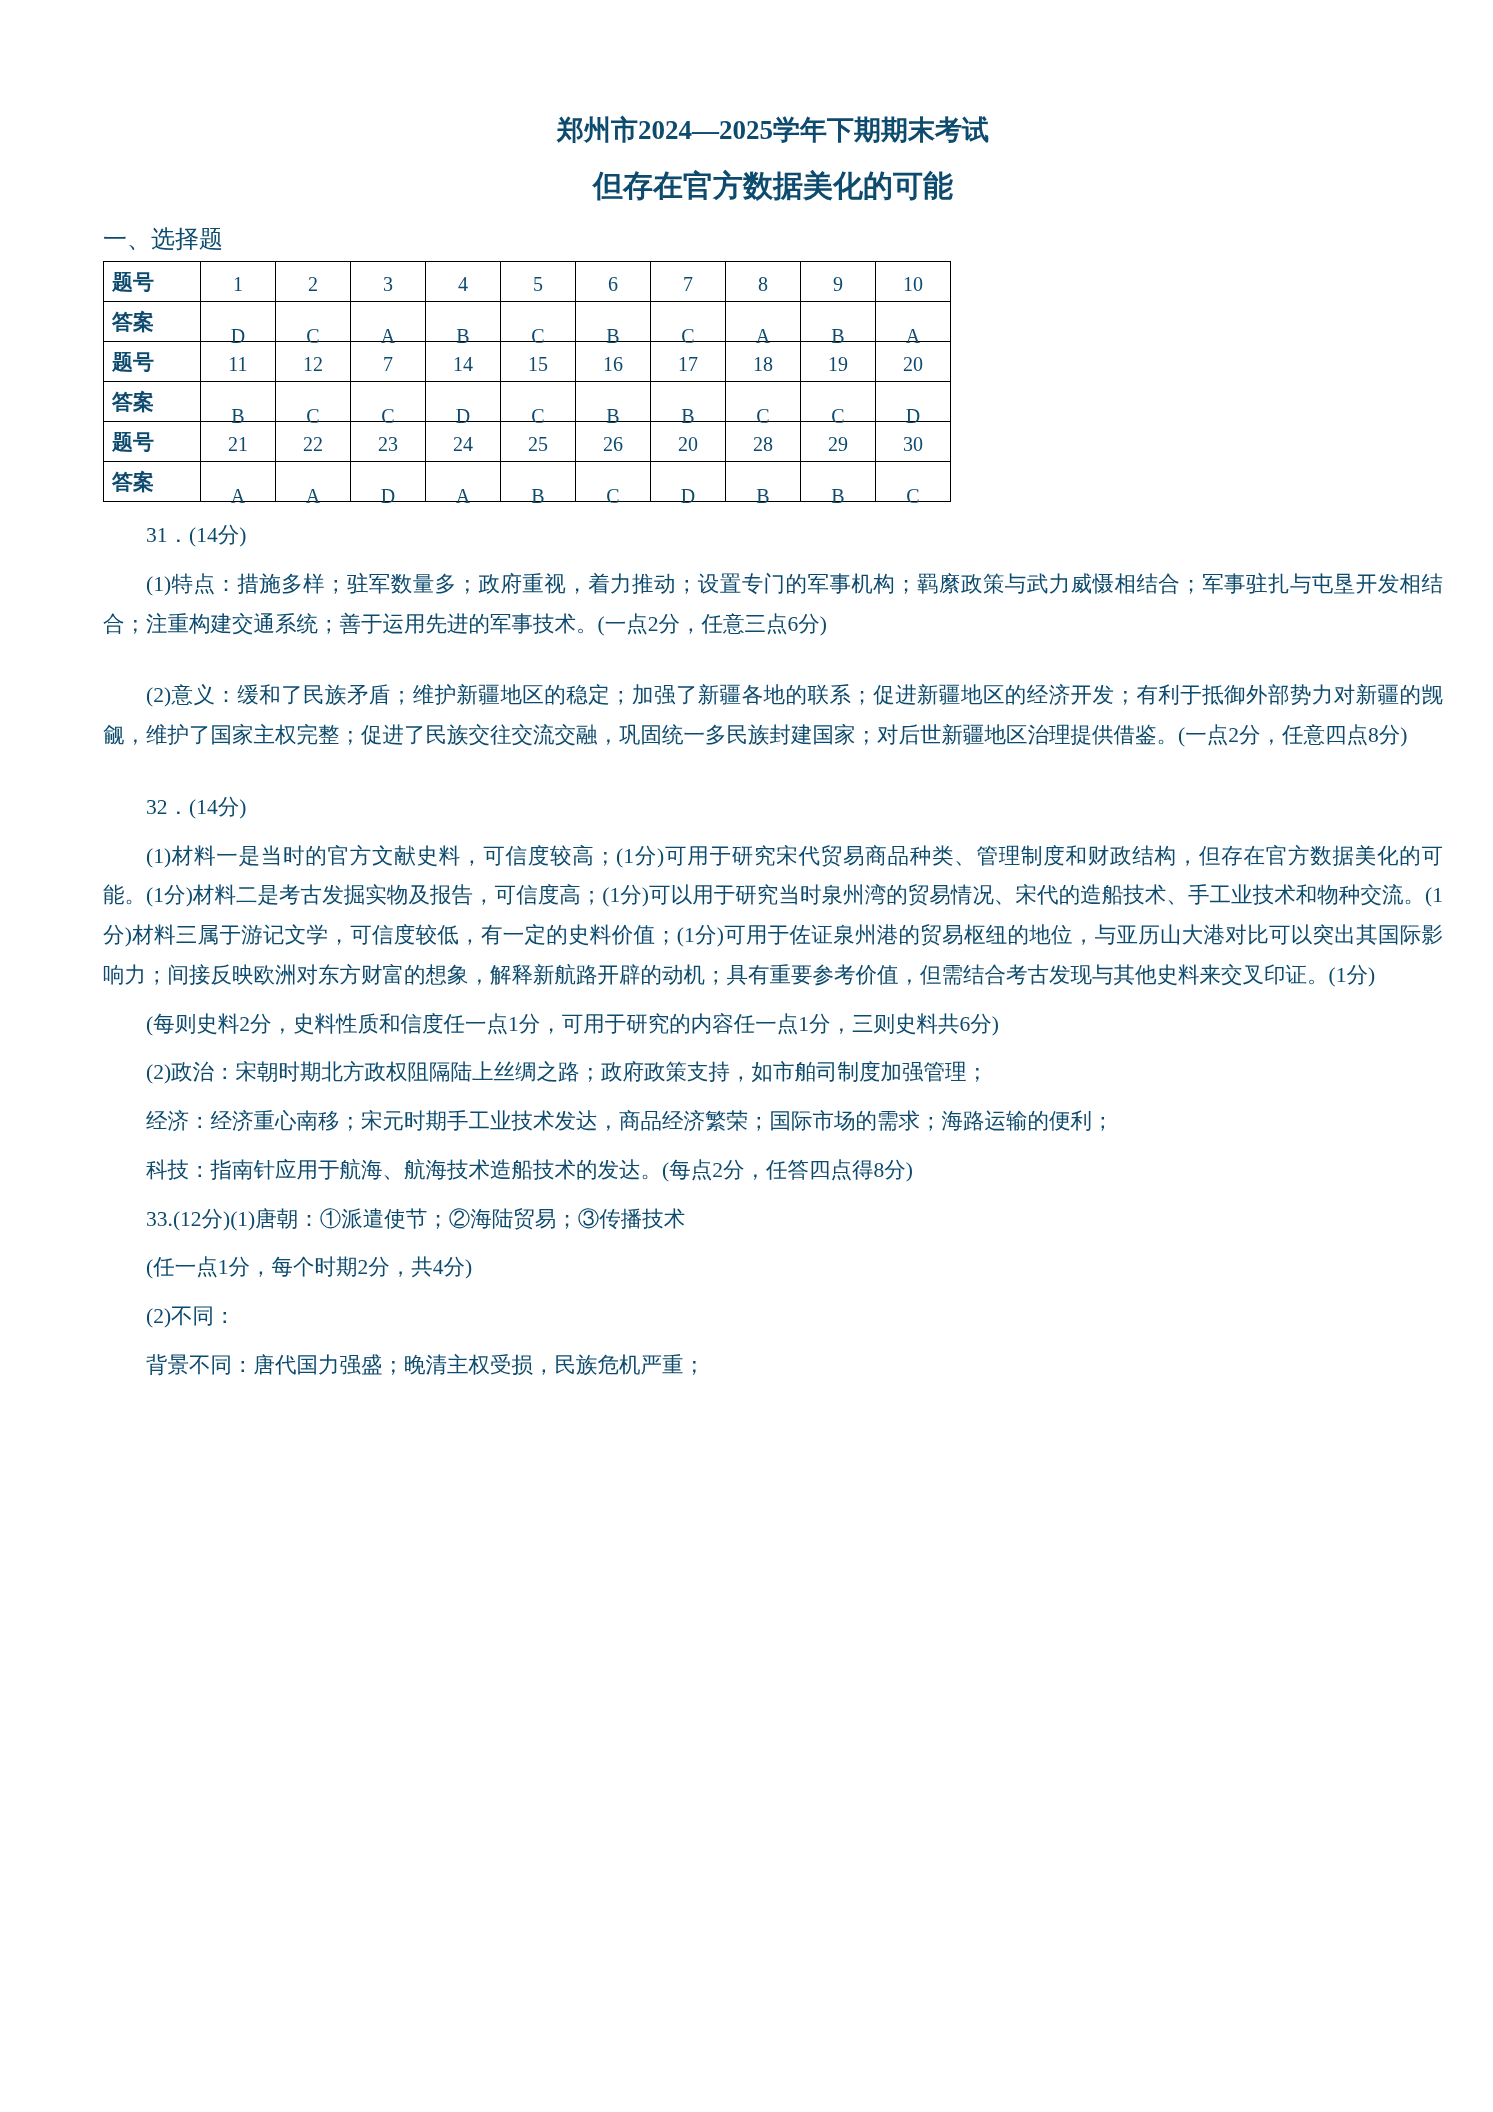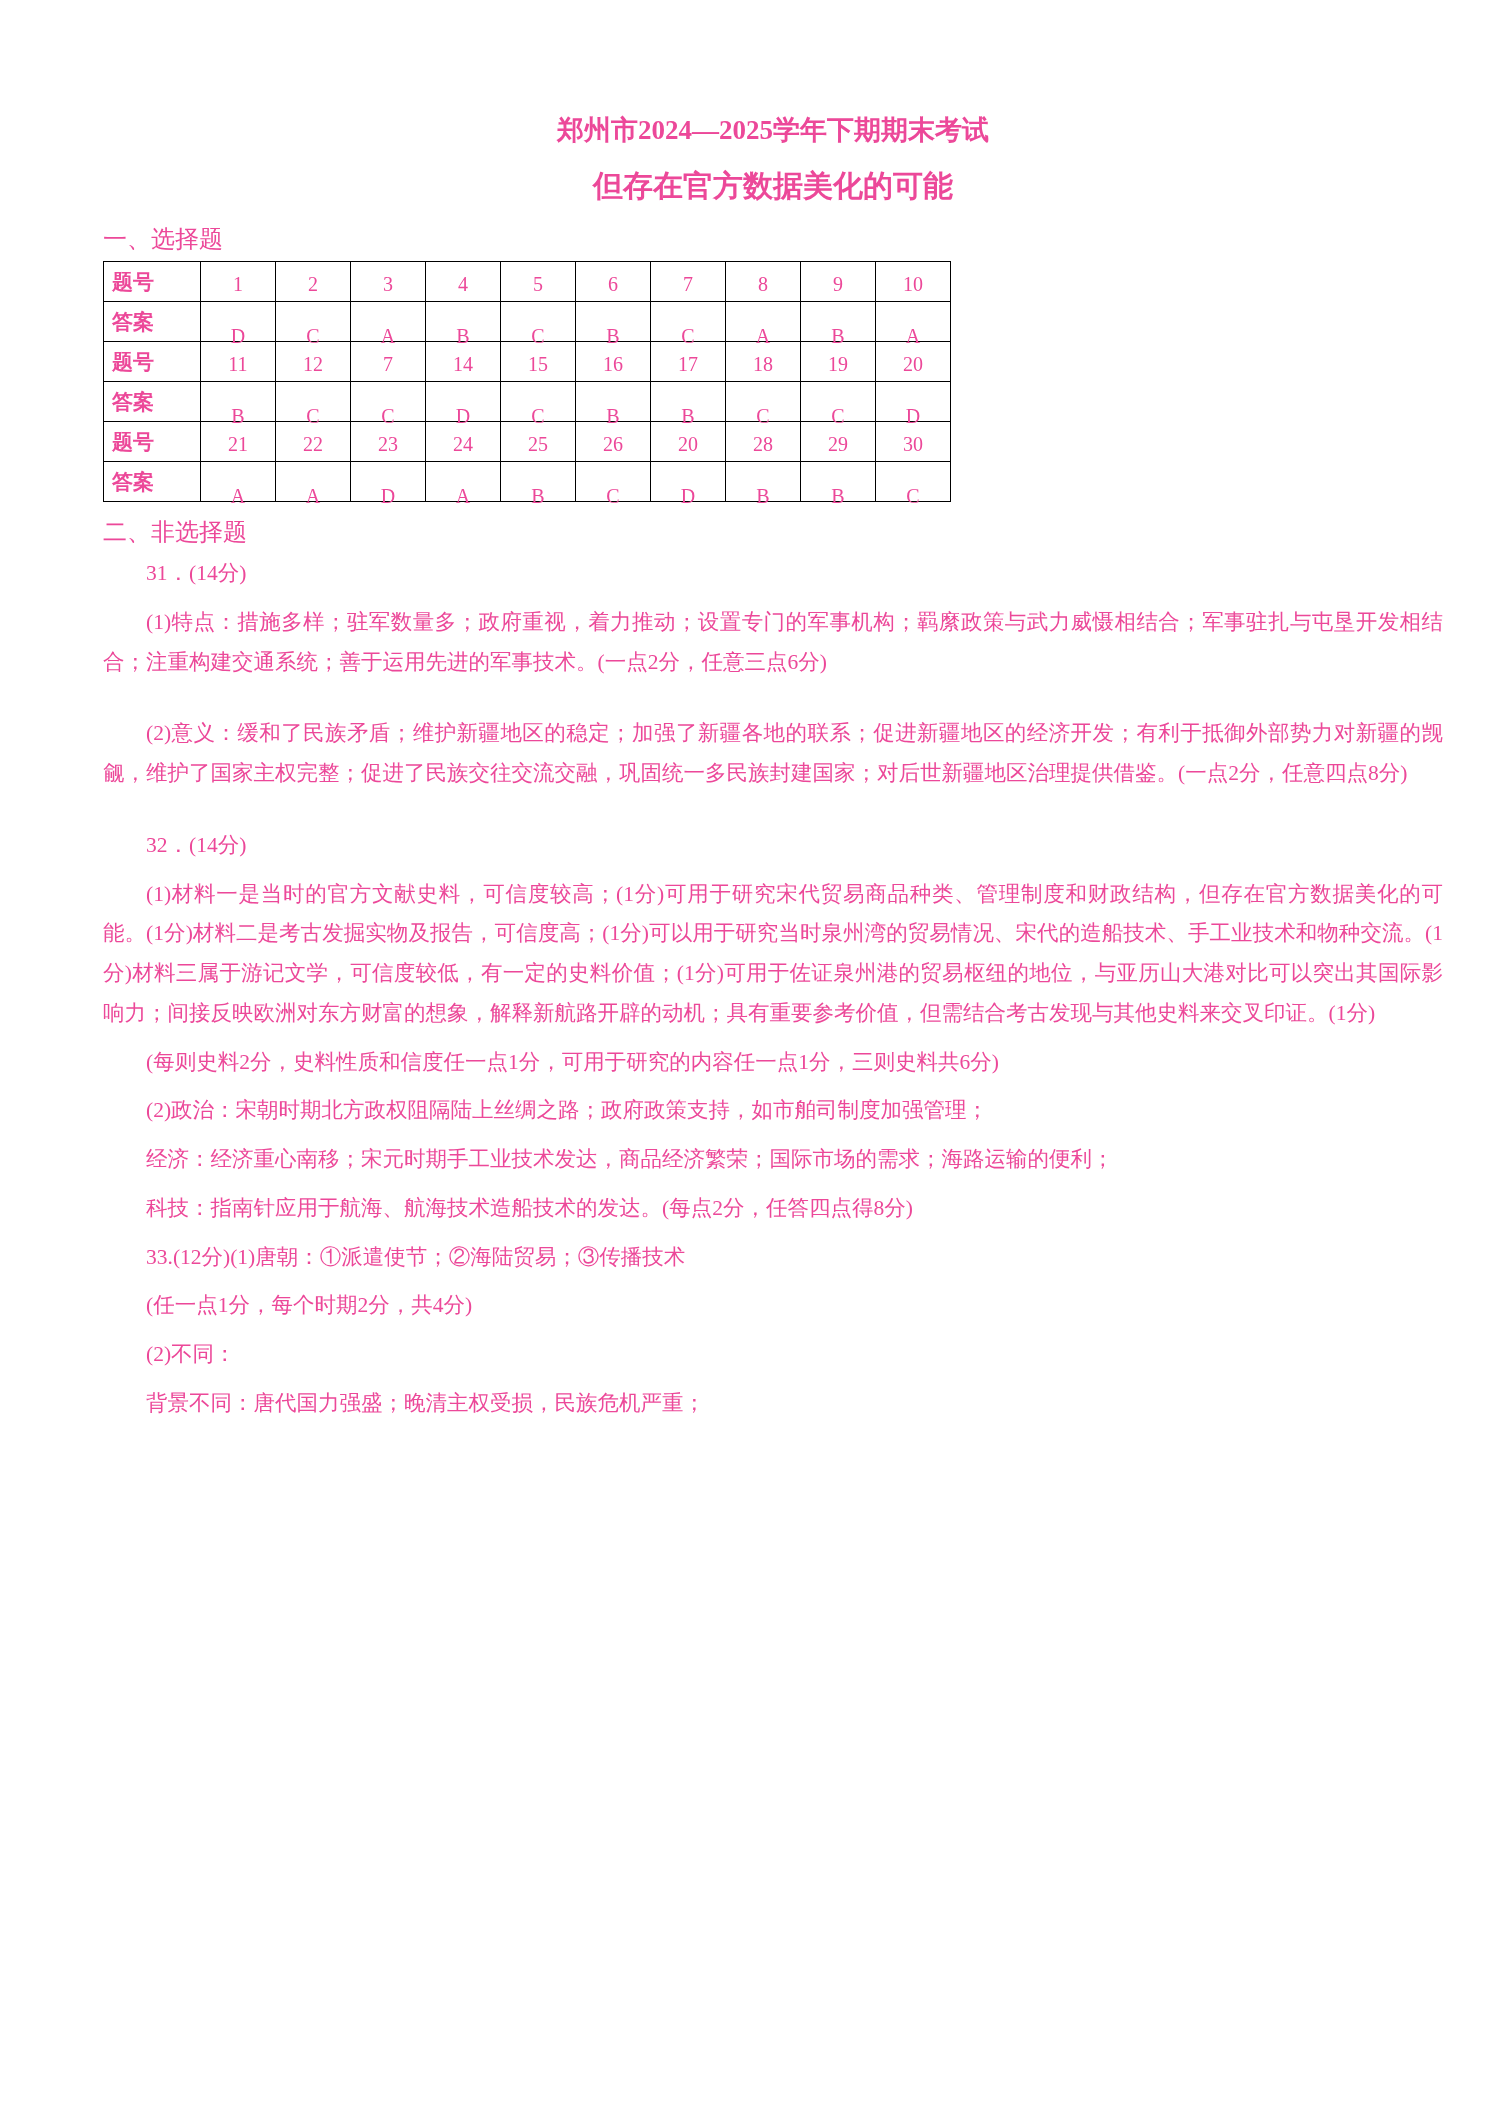--- a/index.html
+++ b/index.html
@@ -2,21 +2,21 @@
 <html><head>
 <meta charset="utf-8">
 <style>
   html, body { margin: 0; padding: 0; background: #ffffff; }
   .page {
     position: relative;
     width: 1493px;
     height: 2112px;
     box-sizing: border-box;
     background: #ffffff;
-    color: #ec4899;
+    color: #0c4a6e;
     padding: 112px 50px 40px 103px;
     overflow: hidden;
     font-family: "Liberation Serif", "DejaVu Serif", serif;
   }
   .doc-title {
     margin: 0 0 18px 0;
     text-align: center;
     font-size: 27px;
     font-weight: bold;
     font-family: "Liberation Serif", "DejaVu Serif", serif;
@@ -161,21 +161,20 @@
           <td class="answer"><span>B</span></td>
           <td class="answer"><span>C</span></td>
           <td class="answer"><span>D</span></td>
           <td class="answer"><span>B</span></td>
           <td class="answer"><span>B</span></td>
           <td class="answer"><span>C</span></td>
         </tr>
       </tbody>
   </table>
 
-  <h3 class="section-heading essay-heading">二、非选择题</h3>
 
   <div id="essay-paragraphs">
       <p class="para">31．(14分)</p>
       <p class="para">(1)特点：措施多样；驻军数量多；政府重视，着力推动；设置专门的军事机构；羁縻政策与武力威慑相结合；军事驻扎与屯垦开发相结合；注重构建交通系统；善于运用先进的军事技术。(一点2分，任意三点6分)</p>
       <p class="para gap-top">(2)意义：缓和了民族矛盾；维护新疆地区的稳定；加强了新疆各地的联系；促进新疆地区的经济开发；有利于抵御外部势力对新疆的觊觎，维护了国家主权完整；促进了民族交往交流交融，巩固统一多民族封建国家；对后世新疆地区治理提供借鉴。(一点2分，任意四点8分)</p>
       <p class="para gap-top">32．(14分)</p>
       <p class="para">(1)材料一是当时的官方文献史料，可信度较高；(1分)可用于研究宋代贸易商品种类、管理制度和财政结构，但存在官方数据美化的可能。(1分)材料二是考古发掘实物及报告，可信度高；(1分)可以用于研究当时泉州湾的贸易情况、宋代的造船技术、手工业技术和物种交流。(1分)材料三属于游记文学，可信度较低，有一定的史料价值；(1分)可用于佐证泉州港的贸易枢纽的地位，与亚历山大港对比可以突出其国际影响力；间接反映欧洲对东方财富的想象，解释新航路开辟的动机；具有重要参考价值，但需结合考古发现与其他史料来交叉印证。(1分)</p>
       <p class="para">(每则史料2分，史料性质和信度任一点1分，可用于研究的内容任一点1分，三则史料共6分)</p>
       <p class="para">(2)政治：宋朝时期北方政权阻隔陆上丝绸之路；政府政策支持，如市舶司制度加强管理；</p>
       <p class="para">经济：经济重心南移；宋元时期手工业技术发达，商品经济繁荣；国际市场的需求；海路运输的便利；</p>

